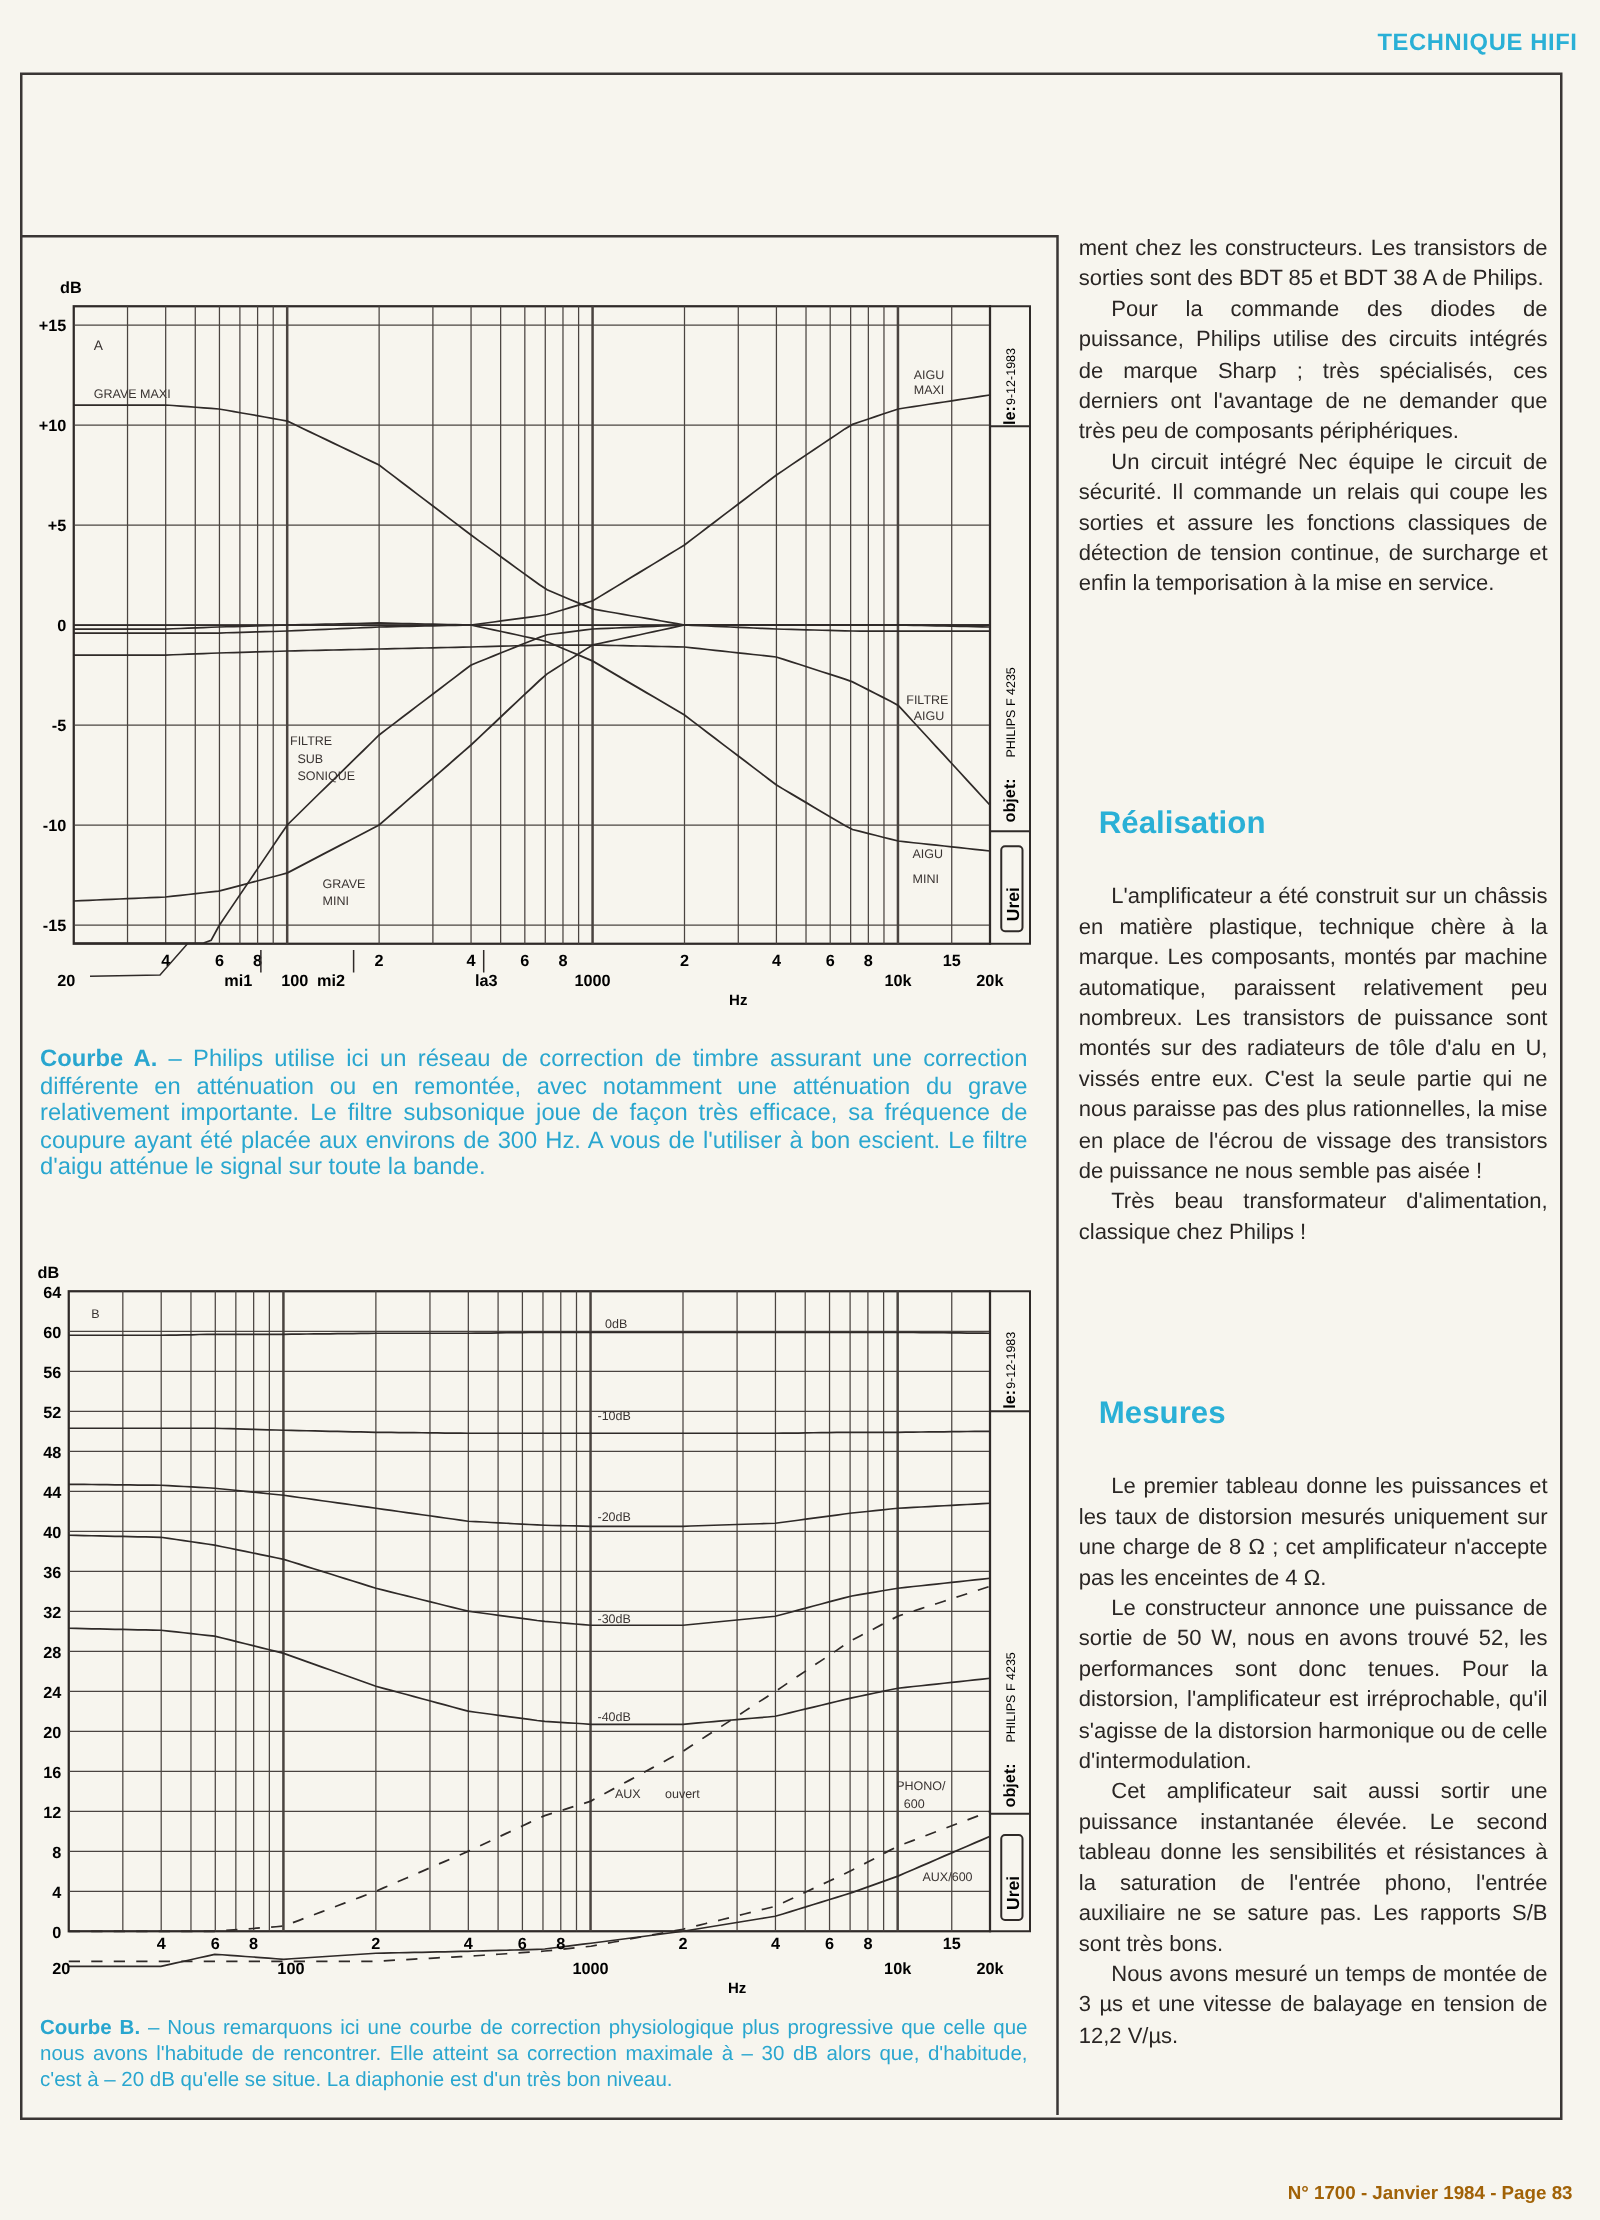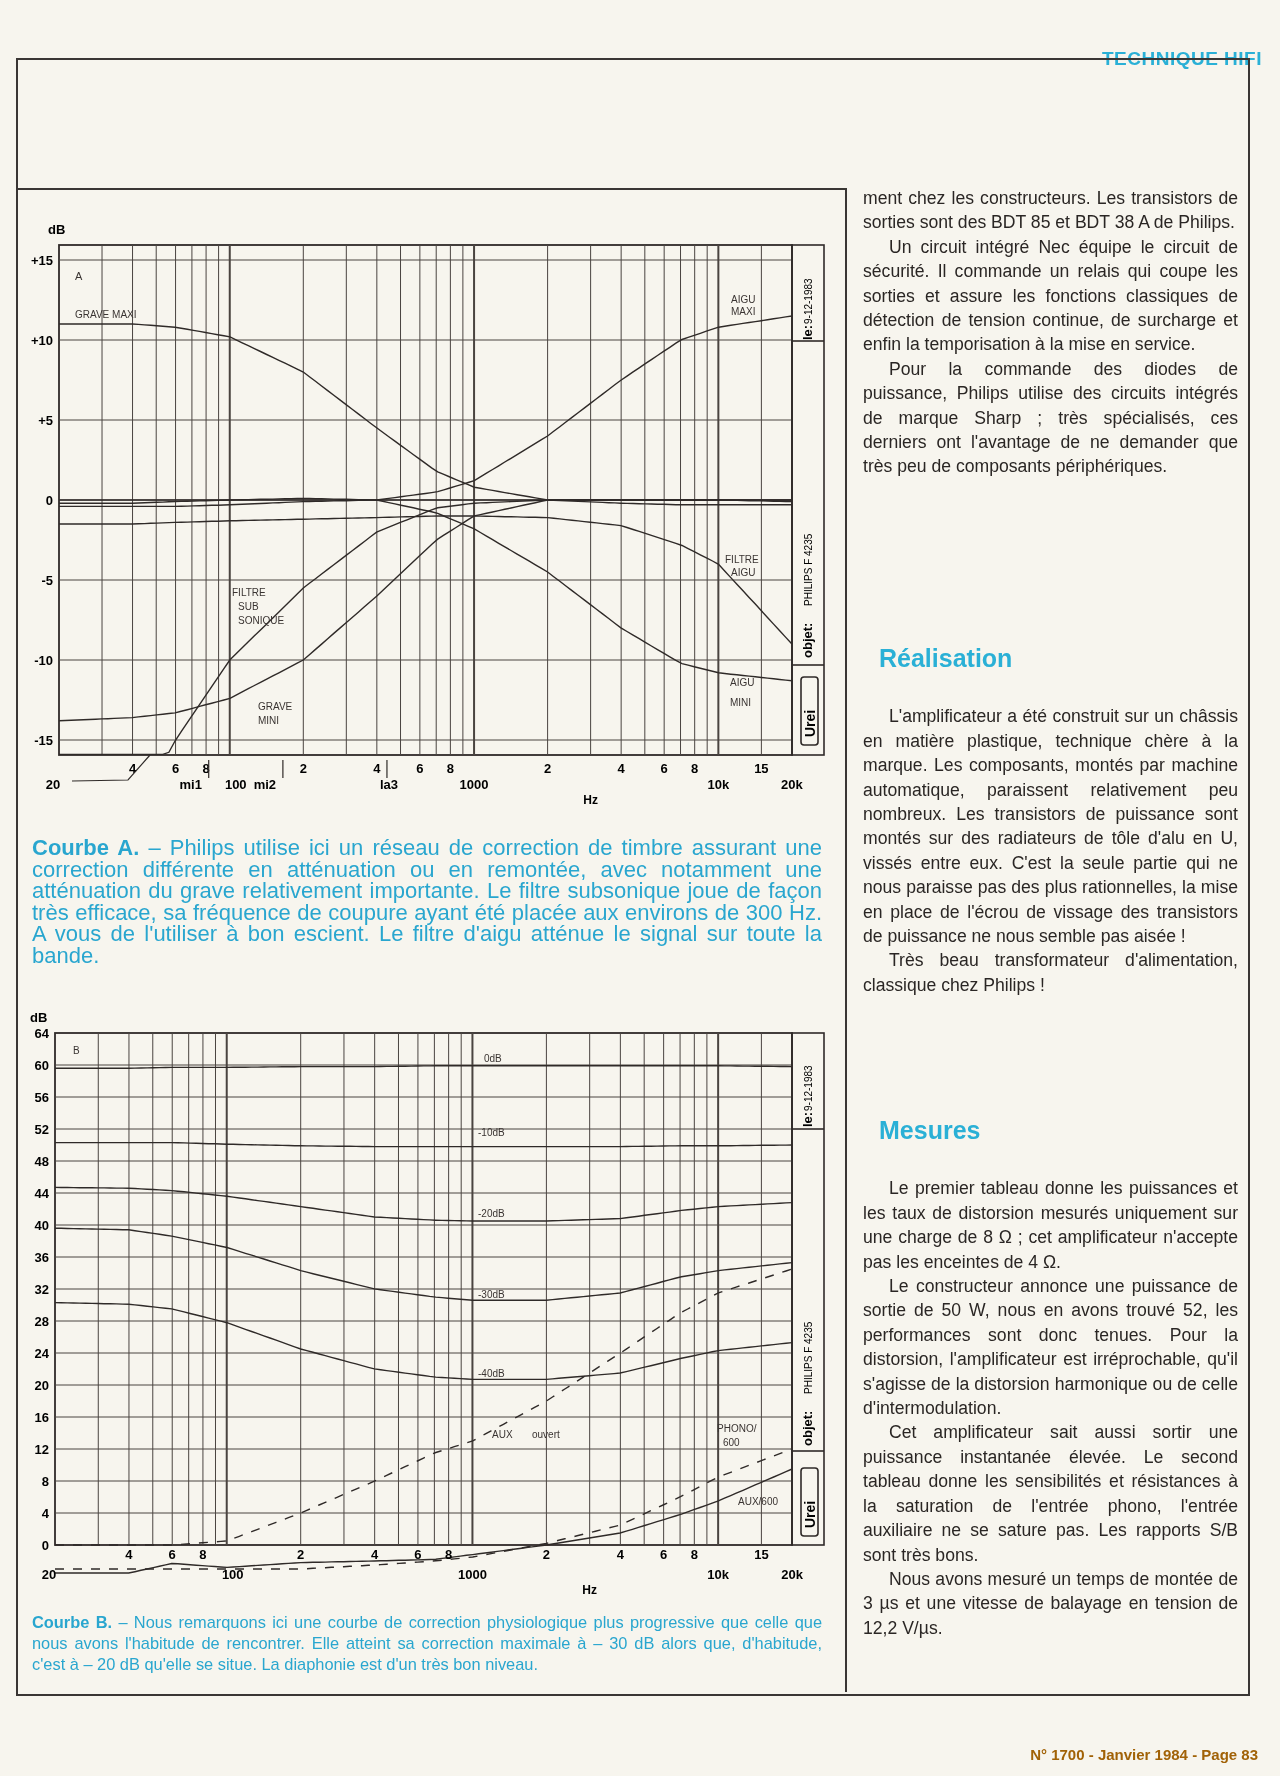--- a/index.html
+++ b/index.html
@@ -1,26 +1,26 @@
 <!DOCTYPE html>
 <html><head>
 <meta charset="utf-8">
 <style>
   html,body{margin:0;padding:0;}
   body{width:1280px;height:1776px;background:#f7f5ee;position:relative;overflow:hidden;font-family:"Liberation Sans",sans-serif;color:#2a2624;}
   .abs{position:absolute;}
-  .section-tag{position:absolute;right:18px;top:24px;font-weight:bold;font-size:19px;color:#2ab0d6;letter-spacing:0.5px;margin-top:24px;}
+  .section-tag{position:absolute;right:18px;top:24px;font-weight:bold;font-size:19px;color:#2ab0d6;letter-spacing:0.5px;}
   .frame{position:absolute;left:16px;top:58px;width:1230px;height:1634px;border:2px solid #3a3634;}
   .frame-mid-h{position:absolute;left:16px;top:188px;width:830px;height:0;border-top:2px solid #3a3634;}
   .frame-col-v{position:absolute;left:845px;top:188px;width:0;height:1504px;border-left:2px solid #3a3634;}
   .col{position:absolute;left:863px;width:375px;font-size:17.6px;line-height:24.4px;color:#2a2624;text-align:justify;}
   .col p{margin:0;text-indent:26px;}
   .col p.noindent{text-indent:0;}
   .col h2{font-size:25px;font-weight:bold;color:#2ab0d6;margin:16px;}
-  .caption{position:absolute;left:32px;width:790px;font-size:22px;line-height:21.6px;color:#29a6cf;text-align:justify;}
+  .caption{position:absolute;left:32px;width:790px;font-size:19px;line-height:21.6px;color:#29a6cf;text-align:justify;}
   .caption b{font-weight:bold;}
   .footer{position:absolute;right:22px;top:1746px;font-size:15px;font-weight:bold;color:#a16207;}
   svg text{font-family:"Liberation Sans",sans-serif;}
   .mono{font-family:"DejaVu Sans Mono",monospace;}
 </style>
 </head>
 <body>
 
 <div class="section-tag">TECHNIQUE HIFI</div>
 
@@ -280,22 +280,22 @@
     </g>
   </g>
 </svg>
 
 <div class="caption" style="top:1612px;font-size:16.4px;line-height:21px;">
   <b>Courbe B.</b><span> – Nous remarquons ici une courbe de correction physiologique plus progressive que celle que nous avons l'habitude de rencontrer. Elle atteint sa correction maximale à – 30 dB alors que, d'habitude, c'est à – 20 dB qu'elle se situe. La diaphonie est d'un très bon niveau.</span>
 </div>
 
 <div class="col" style="top:186px;">
   <p class="noindent">ment chez les constructeurs. Les transistors de sorties sont des BDT 85 et BDT 38 A de Philips.</p>
+  <p>Pour la commande des diodes de puissance, Philips utilise des circuits intégrés de marque Sharp ; très spécialisés, ces derniers ont l'avantage de ne demander que très peu de composants périphériques.</p>
   <p>Un circuit intégré Nec équipe le circuit de sécurité. Il commande un relais qui coupe les sorties et assure les fonctions classiques de détection de tension continue, de surcharge et enfin la temporisation à la mise en service.</p>
-  <p>Pour la commande des diodes de puissance, Philips utilise des circuits intégrés de marque Sharp ; très spécialisés, ces derniers ont l'avantage de ne demander que très peu de composants périphériques.</p>
 </div>
 <div class="col" style="top:630px;">
   <h2>Réalisation</h2>
   <div style="height:18px"></div>
   <p>L'amplificateur a été construit sur un châssis en matière plastique, technique chère à la marque. Les composants, montés par machine automatique, paraissent relativement peu nombreux. Les transistors de puissance sont montés sur des radiateurs de tôle d'alu en U, vissés entre eux. C'est la seule partie qui ne nous paraisse pas des plus rationnelles, la mise en place de l'écrou de vissage des transistors de puissance ne nous semble pas aisée !</p>
   <p>Très beau transformateur d'alimentation, classique chez Philips !</p>
 </div>
 <div class="col" style="top:1102px;">
   <h2>Mesures</h2>
   <div style="height:18px"></div>

